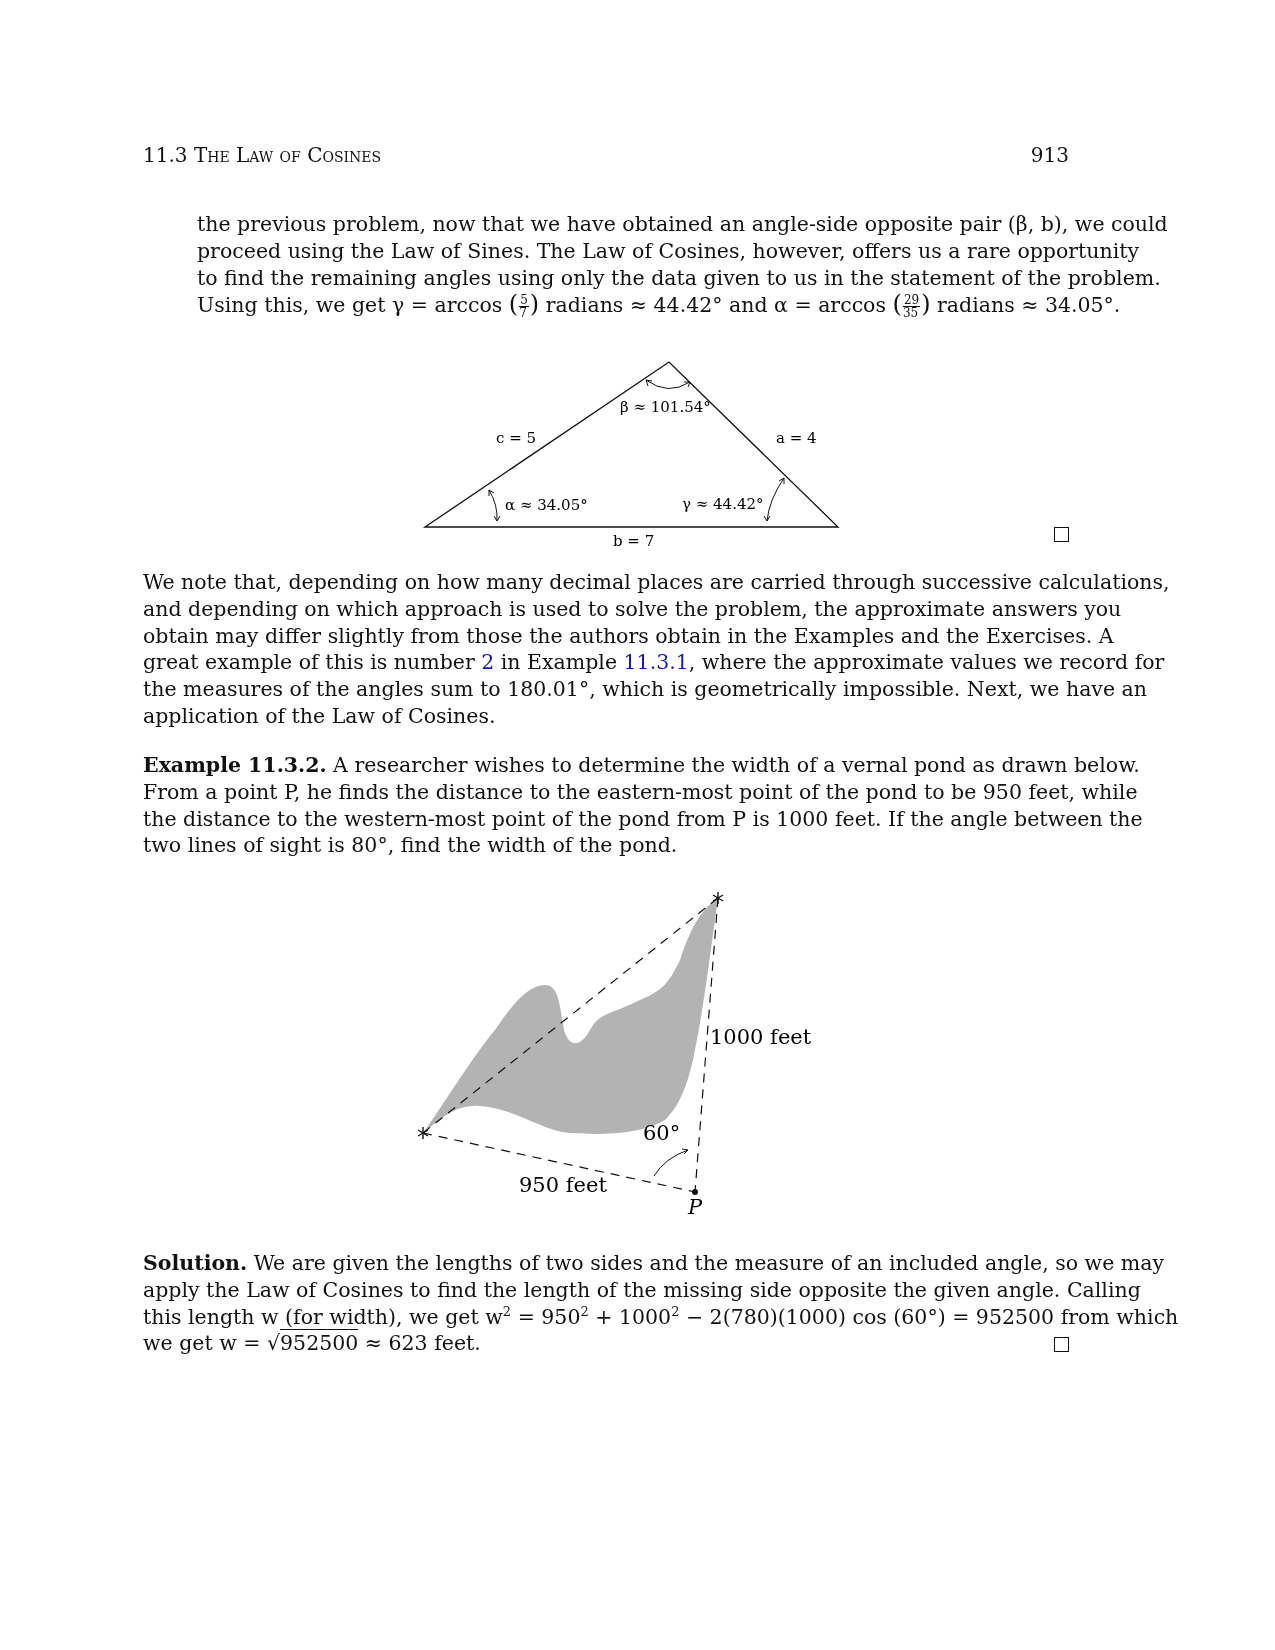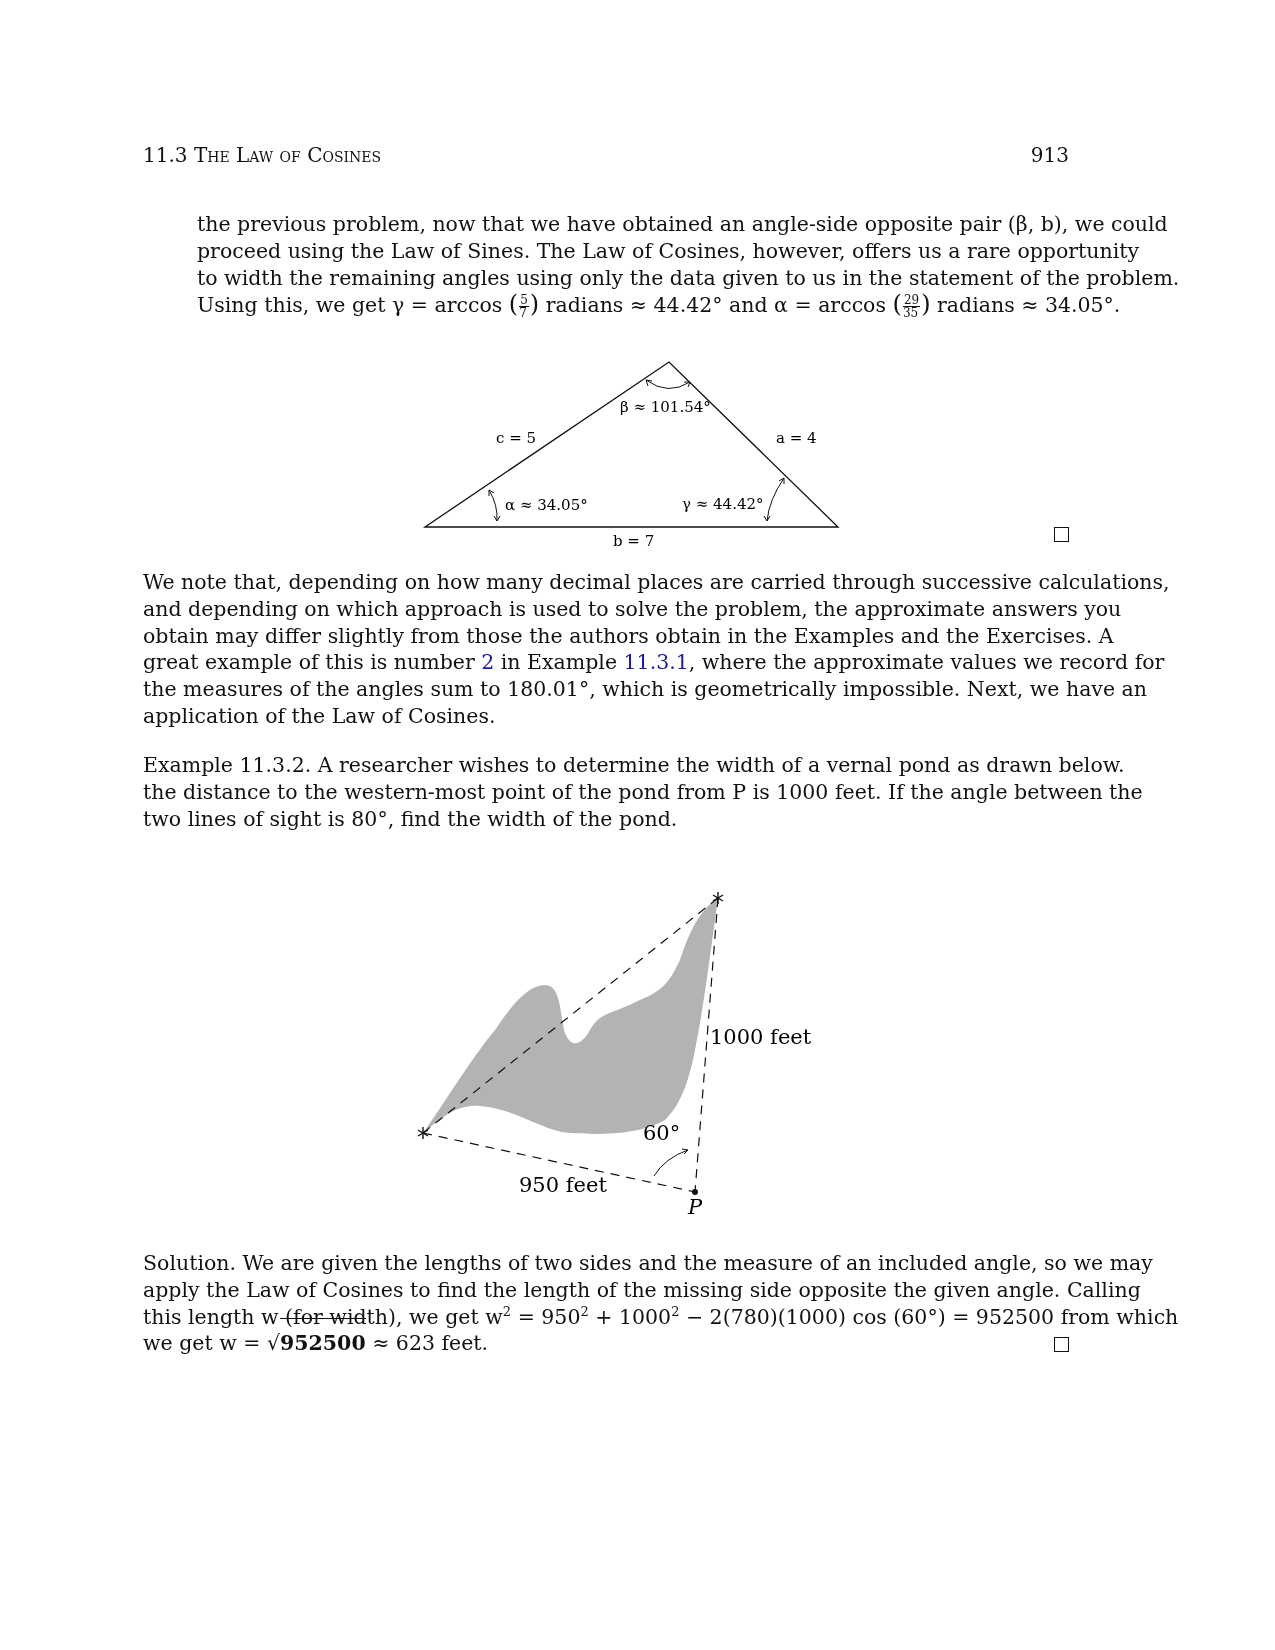--- a/index.html
+++ b/index.html
@@ -16,51 +16,51 @@
   .smallcaps { font-variant: small-caps; }
   .para {
     position: absolute; font-size: 20.5px; line-height: 26.8px;
     text-align: justify;
   }
   .para-indent { left: 197px; width: 872px; }
   .para-full { left: 143px; width: 926px; }
   .line { display: block; text-align: justify; text-align-last: justify; white-space: nowrap; }
   .line.last { text-align-last: left; }
   .it { }
-  .bf { font-weight: normal; }
+  .bf { font-weight: bold; }
   .link { color: #1a1aa6; }
   .frac {
     display: inline-block; vertical-align: middle; text-align: center;
     font-size: 12px; line-height: 12px; margin: 0 1px;
   }
   .frac span { display: block; }
   .frac .num { border-bottom: 1px solid #111; padding: 0 1px; }
   .paren { font-size: 24px; }
   .qed {
     position: absolute; width: 13px; height: 13px; border: 1.2px solid #111;
     background: #fff;
   }
   svg text { font-family: "DejaVu Serif", "Liberation Serif", serif; }
-  .sqrt { border-top: 1.3px solid #111; padding-top: 12px; font-weight: bold; }
+  .sqrt { border-top: 1.3px solid #111; padding-top: 1px; }
   sup { font-size: 13px; line-height: 0; }
 </style>
 </head>
 <body>
 
 <div class="page">
 
   <div class="header">
     <span class="smallcaps">11.3 The Law of Cosines</span>
     <span>913</span>
   </div>
 
   <div class="para para-indent" style="top:211px;">
     <span class="line">the previous problem, now that we have obtained an angle-side opposite pair (β, b), we could</span>
     <span class="line">proceed using the Law of Sines. The Law of Cosines, however, offers us a rare opportunity</span>
-    <span class="line"><span>to width the remaining angles using </span><span class="it">only</span><span> the data given to us in the statement of the problem.</span></span>
+    <span class="line"><span>to find the remaining angles using </span><span class="it">only</span><span> the data given to us in the statement of the problem.</span></span>
     <span class="line last"><span>Using this, we get γ = arccos</span> <span class="paren">(</span><span class="frac"><span class="num">5</span><span>7</span></span><span class="paren">)</span><span> radians ≈ 44.42° and α = arccos</span> <span class="paren">(</span><span class="frac"><span class="num">29</span><span>35</span></span><span class="paren">)</span><span> radians ≈ 34.05°.</span></span>
   </div>
 
   <svg style="position:absolute; left:0; top:0;" width="1275" height="1650">
     <polygon points="425,527 669,362 838,527" fill="none" stroke="#111" stroke-width="1.3"></polygon>
 
     <path d="M646,380 Q668,396 690,382" fill="none" stroke="#111" stroke-width="1"></path>
     <path d="M646,380 l2,6 M646,380 l6,1" stroke="#111" stroke-width="1"></path>
     <path d="M690,382 l-6,0 M690,382 l-2,5" stroke="#111" stroke-width="1"></path>
 
@@ -84,20 +84,21 @@
     <span class="line">We note that, depending on how many decimal places are carried through successive calculations,</span>
     <span class="line">and depending on which approach is used to solve the problem, the approximate answers you</span>
     <span class="line">obtain may differ slightly from those the authors obtain in the Examples and the Exercises. A</span>
     <span class="line"><span>great example of this is number </span><span class="link">2</span><span> in Example </span><span class="link">11.3.1</span><span>, where the </span><span class="it">approximate</span><span> values we record for</span></span>
     <span class="line">the measures of the angles sum to 180.01°, which is geometrically impossible. Next, we have an</span>
     <span class="line last">application of the Law of Cosines.</span>
   </div>
 
   <div class="para para-full" style="top:752px;">
     <span class="line"><span class="bf">Example 11.3.2.</span><span> A researcher wishes to determine the width of a vernal pond as drawn below.</span></span>
+    <span class="line"><span>From a point </span><span class="it">P</span><span>, he finds the distance to the eastern-most point of the pond to be 950 feet, while</span></span>
     <span class="line"><span>the distance to the western-most point of the pond from </span><span class="it">P</span><span> is 1000 feet. If the angle between the</span></span>
     <span class="line last">two lines of sight is 80°, find the width of the pond.</span>
   </div>
 
   <svg style="position:absolute; left:0; top:0;" width="1275" height="1650">
     <path fill="#b3b3b3" d="M423,1133
          C440,1110 470,1060 495,1030
          C515,1000 530,985 545,985
          C560,985 560,1010 564,1030
          C570,1050 582,1045 590,1030

